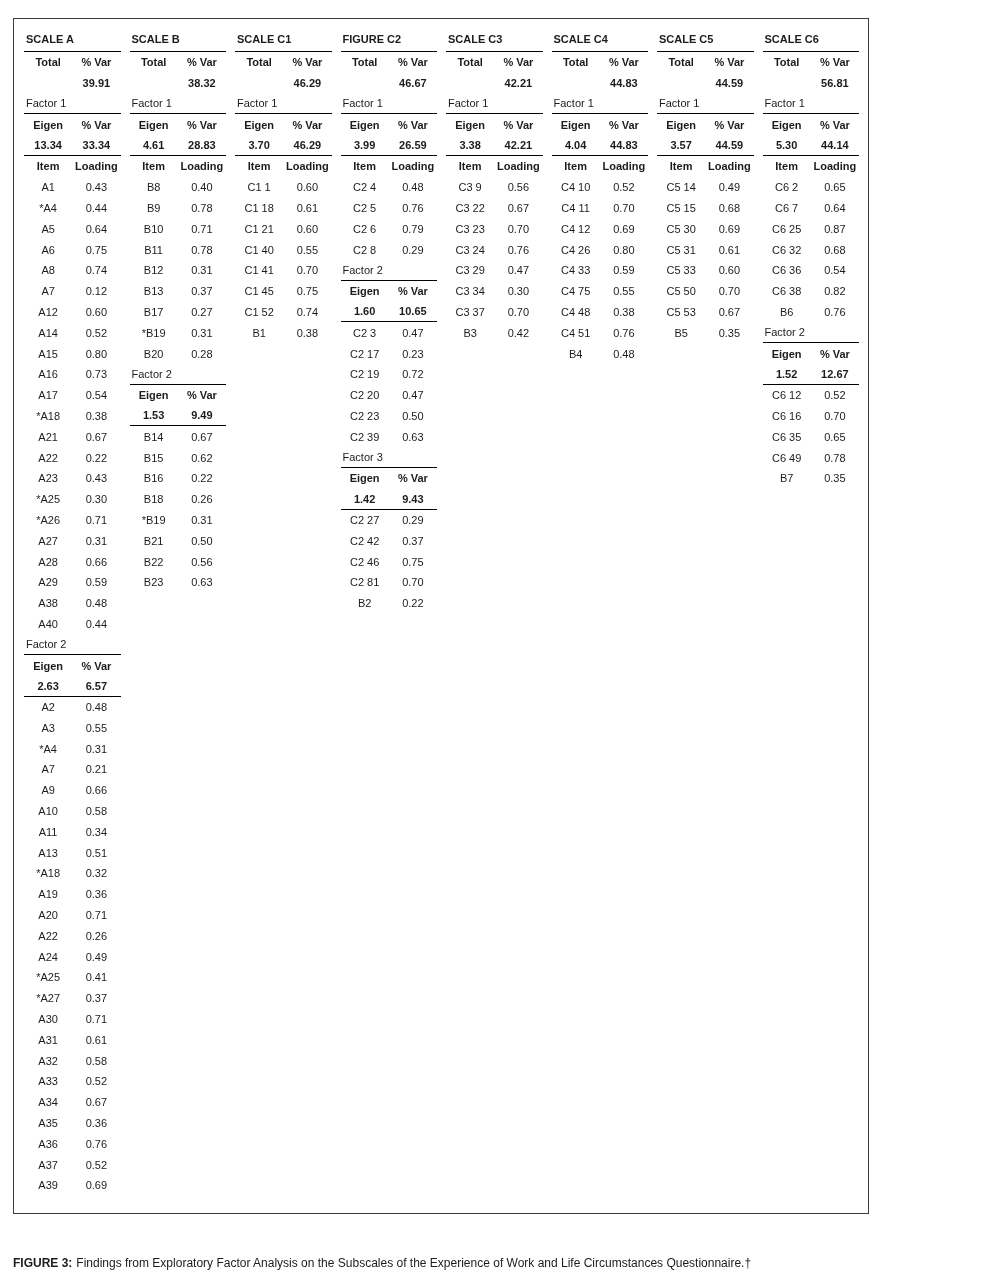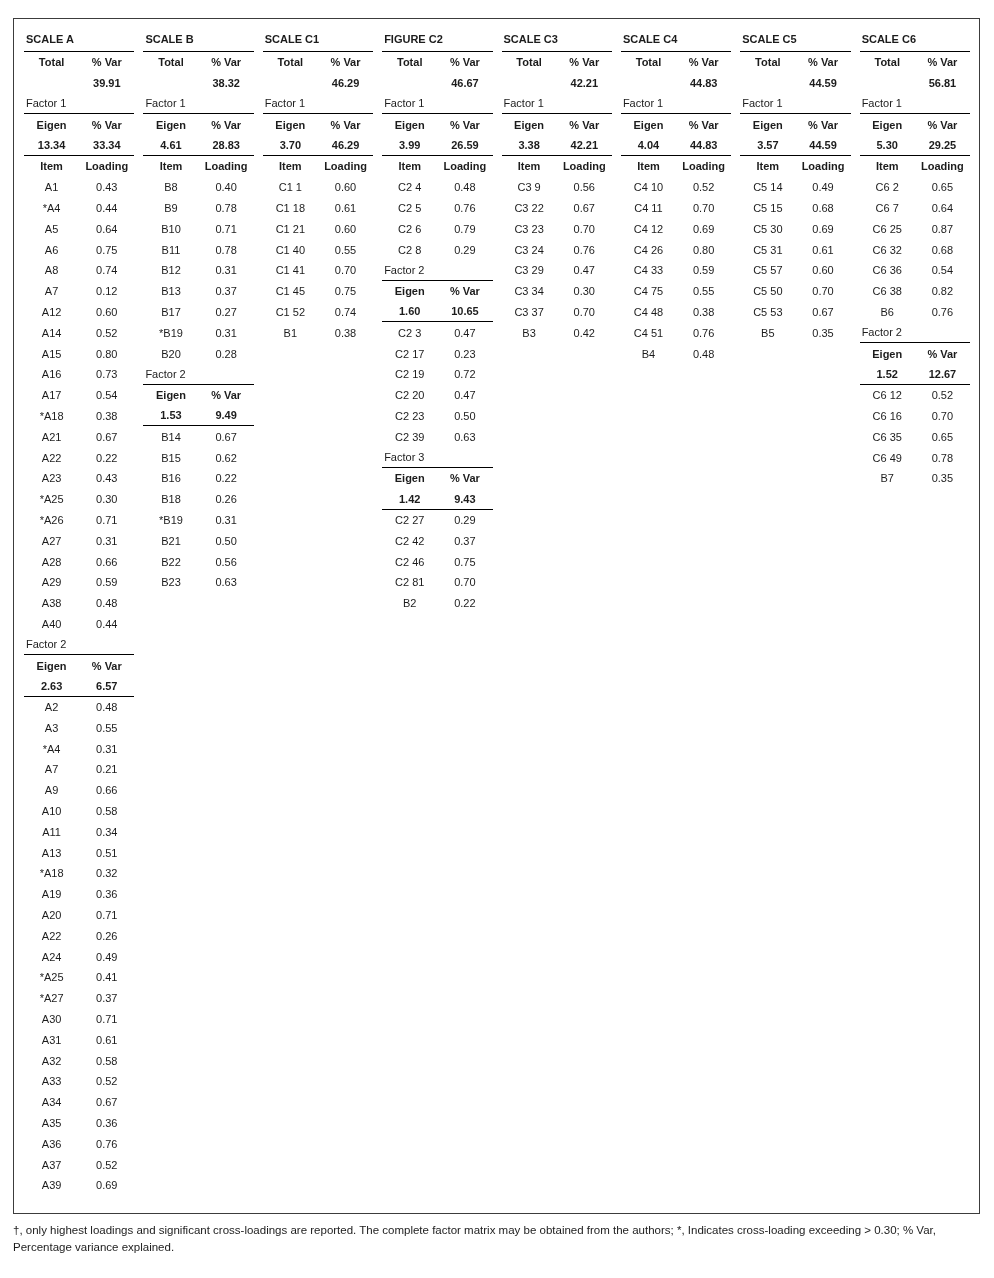--- a/index.html
+++ b/index.html
@@ -12,21 +12,21 @@
   .page {
     width: 994px;
     height: 1278px;
     position: relative;
     background: #ffffff;
   }
   .table-box {
     position: absolute;
     left: 13px;
     top: 18px;
-    width: 967px;
+    width: 856px;
     height: 1196px;
     border: 1px solid #3c3c3c;
     padding: 8px 9px 23px 10px;
     background: #ffffff;
   }
   .columns {
     display: grid;
     grid-template-columns: repeat(8, 1fr);
     column-gap: 9px;
     align-items: start;
@@ -702,21 +702,21 @@
           </div>
           <div class="row itm">
             <span class="cell">C5 30</span>
             <span class="cell">0.69</span>
           </div>
           <div class="row itm">
             <span class="cell">C5 31</span>
             <span class="cell">0.61</span>
           </div>
           <div class="row itm">
-            <span class="cell">C5 57</span>
+            <span class="cell">C5 33</span>
             <span class="cell">0.60</span>
           </div>
           <div class="row itm">
             <span class="cell">C5 50</span>
             <span class="cell">0.70</span>
           </div>
           <div class="row itm">
             <span class="cell">C5 53</span>
             <span class="cell">0.67</span>
           </div>
@@ -735,21 +735,21 @@
             <span class="cell"></span>
             <span class="cell">56.81</span>
           </div>
           <div class="factor-label">Factor 1</div>
           <div class="row hdr">
             <span class="cell">Eigen</span>
             <span class="cell">% Var</span>
           </div>
           <div class="row hdr ruled">
             <span class="cell">5.30</span>
-            <span class="cell">29.25</span>
+            <span class="cell">44.14</span>
           </div>
           <div class="row hdr">
             <span class="cell">Item</span>
             <span class="cell">Loading</span>
           </div>
           <div class="row itm">
             <span class="cell">C6 2</span>
             <span class="cell">0.65</span>
           </div>
           <div class="row itm">
@@ -802,17 +802,17 @@
             <span class="cell">0.78</span>
           </div>
           <div class="row itm">
             <span class="cell">B7</span>
             <span class="cell">0.35</span>
           </div>
         </div>
       </div>
   </div>
 
-  <div class="footnote">
-    <span>†, only highest loadings and significant cross-loadings are reported. The complete factor matrix may be obtained from the authors; *, Indicates cross-loading exceeding &gt; 0.30; % Var, Percentage variance explained.</span>
+
+  <div class="caption">
+    <span class="cap-label">FIGURE 3:</span><span>Findings from Exploratory Factor Analysis on the Subscales of the Experience of Work and Life Circumstances Questionnaire.†</span>
   </div>
-
 </div>
 
 </body></html>

